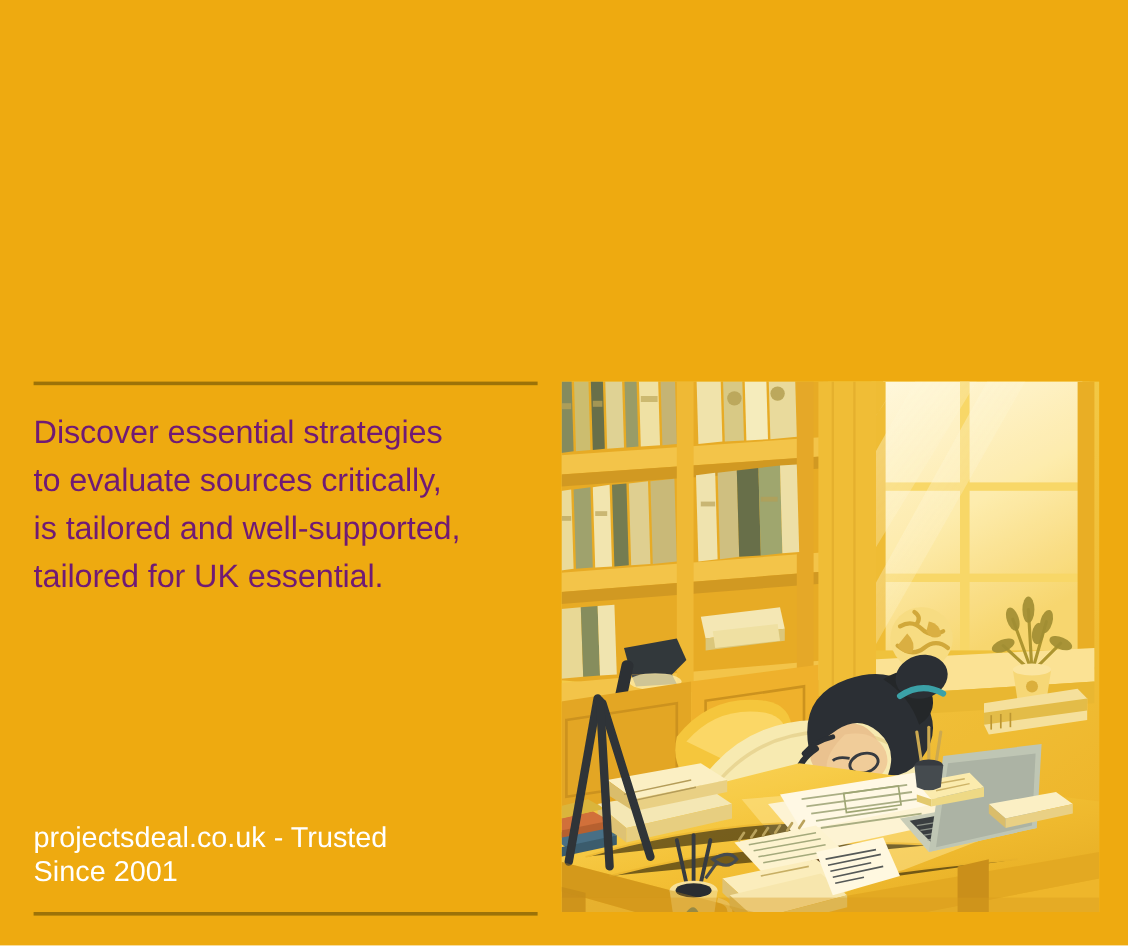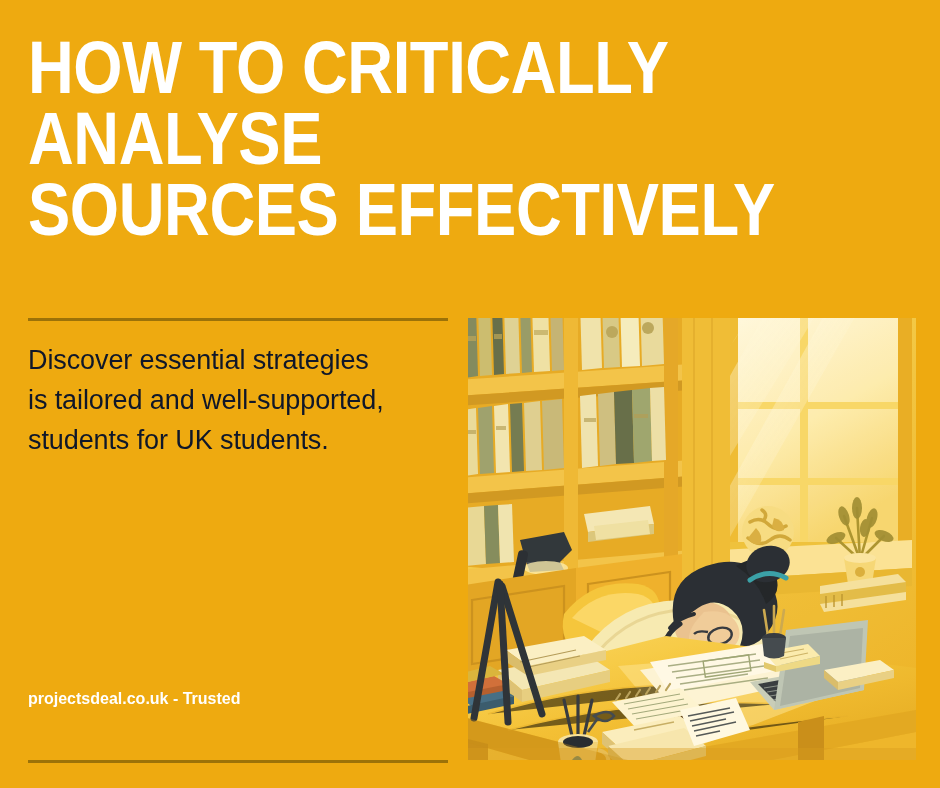--- a/index.html
+++ b/index.html
@@ -47,73 +47,70 @@
     background: #9c7208;
   }
   .rule-top    { top: 318px; }
   .rule-bottom { top: 760px; }
 
   .blurb {
     position: absolute;
     left: 28px;
     top: 340px;
     width: 424px;
-    color: #0f172a;
+    color: #701a75;
     font-size: 27px;
     line-height: 40px;
     font-weight: 400;
     letter-spacing: -0.1px;
   }
   .blurb-line { display: block; white-space: nowrap; }
 
   .footer-note {
     position: absolute;
     left: 28px;
     top: 685px;
     width: 420px;
     color: #ffffff;
-    font-size: 16px;
+    font-size: 24px;
     line-height: 28px;
-    font-weight: 700;
+    font-weight: 400;
   }
   .footer-line { display: block; white-space: nowrap; }
 
   
   .illustration {
     position: absolute;
     left: 468px;
     top: 318px;
     width: 448px;
     height: 442px;
     overflow: hidden;
     background: #f3c23a;
   }
   .illustration svg { display: block; width: 100%; height: 100%; }
 </style>
 </head>
 <body>
 
 <div id="poster" style="background: rgb(238, 170, 16);">
 
-  <div class="headline">
-    <span class="headline-line hl-1">HOW TO CRITICALLY</span>
-    <span class="headline-line hl-2">ANALYSE</span>
-    <span class="headline-line hl-3">SOURCES EFFECTIVELY</span>
-  </div>
 
   <div class="rule rule-top" style="background: rgb(156, 114, 8);"></div>
 
   <div class="blurb">
     <span class="blurb-line">Discover essential strategies</span>
+    <span class="blurb-line">to evaluate sources critically,</span>
     <span class="blurb-line">is tailored and well-supported,</span>
-    <span class="blurb-line">students for UK students.</span>
+    <span class="blurb-line">tailored for UK essential.</span>
   </div>
 
   <div class="footer-note">
     <span class="footer-line">projectsdeal.co.uk - Trusted</span>
+    <span class="footer-line">Since 2001</span>
   </div>
 
   <div class="rule rule-bottom" style="background: rgb(156, 114, 8);"></div>
 
   <div class="illustration">
     <svg viewBox="0 0 448 442" preserveAspectRatio="none">
       <defs>
         <linearGradient id="winGlow" x1="0" y1="0" x2="0.4" y2="1">
           <stop offset="0%" stop-color="#fffbe8"></stop>
           <stop offset="55%" stop-color="#fdeeb4"></stop>

